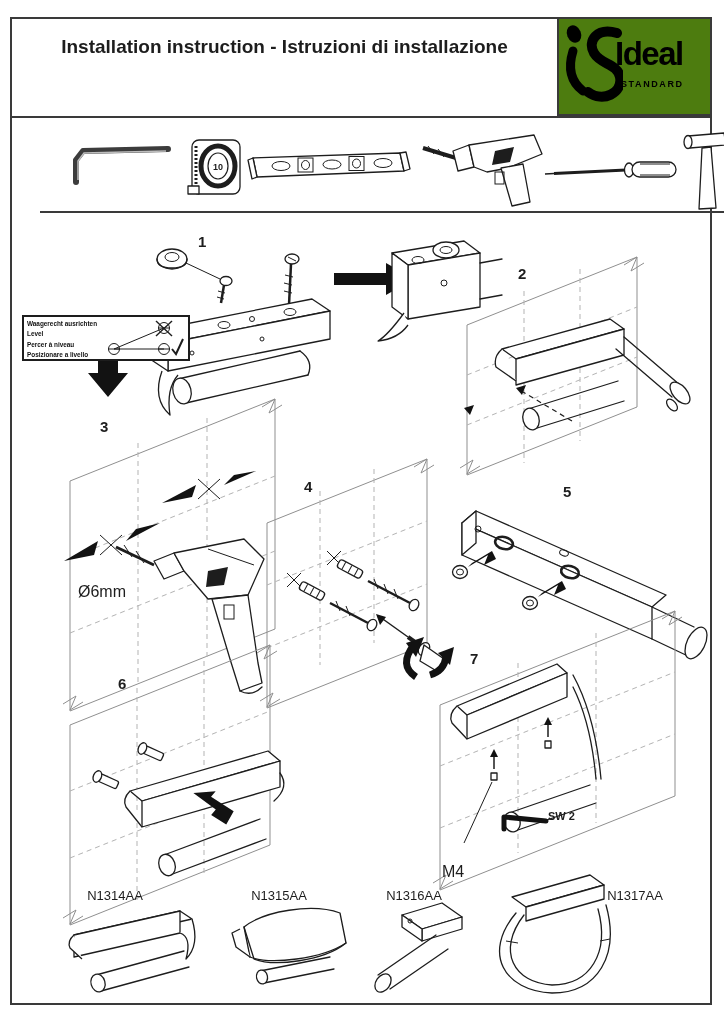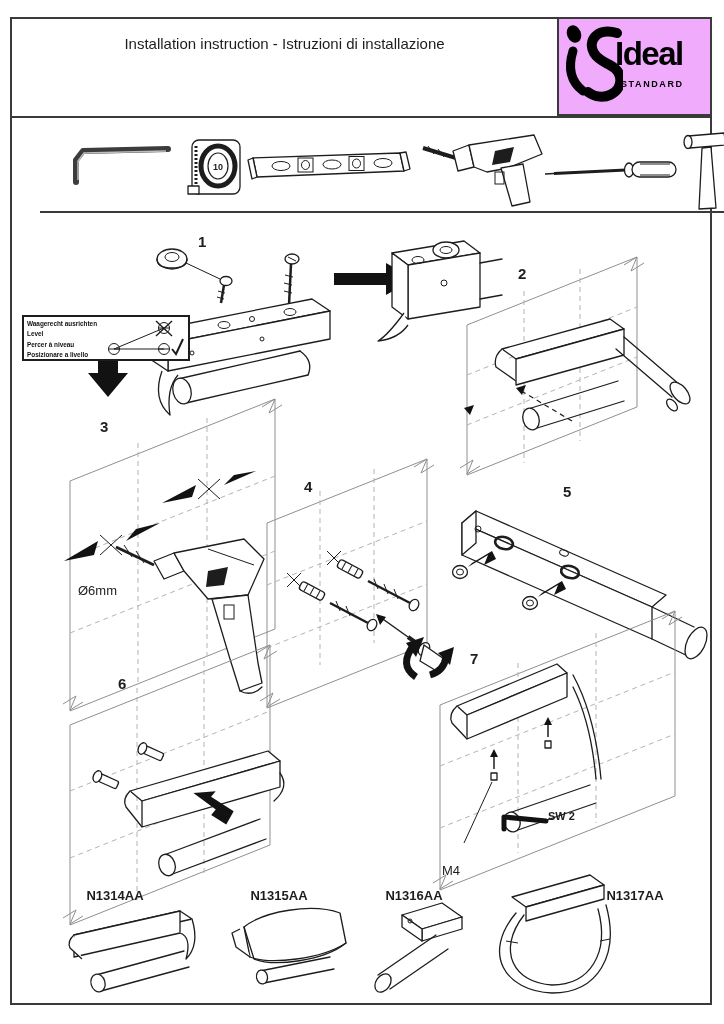--- a/index.html
+++ b/index.html
@@ -1,31 +1,31 @@
 <!DOCTYPE html>
 <html><head>
 <meta charset="utf-8">
 <style>
   html,body{margin:0;padding:0;}
   body{width:724px;height:1024px;background:#fff;font-family:"Liberation Sans",sans-serif;position:relative;overflow:hidden;}
   .frame{position:absolute;left:10px;top:17px;width:698px;height:984px;border:2px solid #3a3a3a;background:#fff;}
   .hdr{position:absolute;left:0;top:0;width:100%;height:99px;border-bottom:2px solid #3a3a3a;box-sizing:border-box;}
   .titles{position:absolute;left:10px;top:14px;width:525px;text-align:center;color:#1d1d1d;}
-  .titles .t{font-size:15px;line-height:1.45;}
+  .titles .t{font-size:19px;line-height:1.45;font-weight:bold;}
   .titles .m{font-size:19.5px;margin-top:7px;letter-spacing:.5px;}
-  .logobox{position:absolute;right:0;top:0;width:153px;height:97px;border-left:2px solid #3a3a3a;border-bottom:2px solid #3a3a3a;box-sizing:border-box;background:#f0abfc;}
+  .logobox{position:absolute;right:0;top:0;width:153px;height:97px;border-left:2px solid #3a3a3a;border-bottom:2px solid #3a3a3a;box-sizing:border-box;background:#4d7c0f;}
   .brand{position:absolute;left:56px;top:16px;font-weight:bold;font-size:33px;letter-spacing:-1.5px;color:#000;}
   .brandsub{position:absolute;left:62px;top:60px;font-weight:bold;font-size:9px;letter-spacing:1.6px;color:#000;}
   .tools{position:absolute;left:0;top:99px;width:100%;height:95px;border-bottom:2px solid #3a3a3a;box-sizing:border-box;margin-left:28px;}
   .diagram{position:absolute;left:0;top:194px;width:698px;height:788px;}
   .lbl{position:absolute;color:#1d1d1d;white-space:nowrap;}
   .stepnum{font-weight:bold;font-size:15px;}
-  .anno{font-size:13px;}
+  .anno{font-size:16px;}
   .annob{font-weight:bold;font-size:11px;}
-  .prodlbl{font-weight:bold;font-size:13px;width:90px;text-align:center;}
+  .prodlbl{font-weight:normal;font-size:13px;width:90px;text-align:center;}
   .levelbox{position:absolute;left:10px;top:296px;width:168px;height:46px;border:2px solid #1d1d1d;box-sizing:border-box;background:#fff;}
   .levelbox .txt{position:absolute;left:3px;top:2px;font-size:6.4px;font-weight:bold;line-height:1.6;color:#111;}
   .levelbox svg{position:absolute;right:2px;top:2px;}
   svg text{font-family:"Liberation Sans",sans-serif;}
   .ln{stroke:#1d1d1d;fill:none;stroke-width:1.3;stroke-linejoin:round;stroke-linecap:round;}
   .fw{fill:#fff;stroke:#1d1d1d;stroke-width:1.3;stroke-linejoin:round;}
   .wall{stroke:#8f8f8f;fill:none;stroke-width:1;}
   .dash{stroke:#b3b3b3;stroke-width:1;stroke-dasharray:5 4;fill:none;}
   .blk{fill:#121212;stroke:none;}
   .thin{stroke:#1d1d1d;stroke-width:1;fill:none;}

